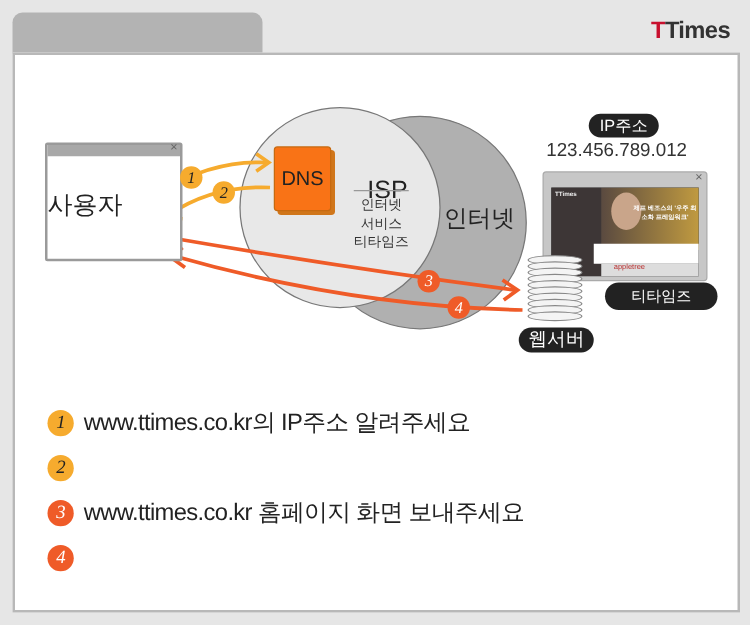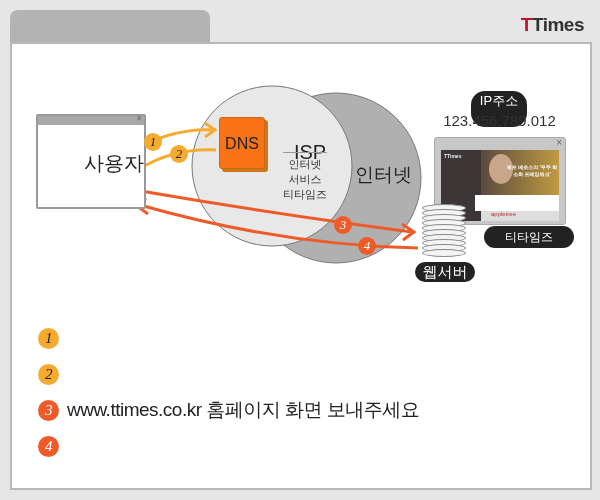--- a/index.html
+++ b/index.html
@@ -7,29 +7,29 @@
   body { background: #e6e6e6; font-family: "Liberation Sans", "DejaVu Sans", sans-serif; position: relative; }
   .tab { position: absolute; left: 10px; top: 10px; width: 200px; height: 33px; background: #b3b3b3; border-radius: 8px 8px 0 0; }
   .logo { position: absolute; right: 16px; top: 14px; font-weight: bold; font-size: 19px; letter-spacing: -0.5px; color: #333; font-family: "Liberation Sans", sans-serif; }
   .logo .t1 { color: #c8102e; }
   .panel { position: absolute; left: 10px; top: 42px; width: 582px; height: 448px; background: #fff; border: 2px solid #b8b8b8; border-top-width: 2px; }
   .diagram { position: absolute; left: 0; top: 0; width: 600px; height: 500px; }
   .abs { position: absolute; }
   .user-win { left: 36px; top: 114px; width: 110px; height: 95px; border: 2px solid #9a9a9a; background: #fff; border-radius: 2px; }
   .user-win .bar { height: 9px; background: #a8a8a8; position: relative; }
   .user-win .x { position: absolute; right: 2px; top: -3px; font-size: 10px; color: #666; }
-  .user-label { position: absolute; left: 0; right: 0; top: 34px; text-align: right; font-size: 20px; color: #222; }
+  .user-label { position: absolute; left: 0; right: 0; top: 34px; text-align: left; font-size: 20px; color: #222; }
   .dns { left: 219px; top: 117px; width: 46px; height: 52px; background: #f97316; border: 1px solid #c66a10; border-radius: 3px; box-shadow: 3px 3px 0 #d0761a; color: #222; font-size: 16px; line-height: 52px; text-align: center; }
   .isp-title { left: 290px; top: 141px; width: 40px; text-align: center; font-size: 20px; color: #222; }
   .isp-line { left: 283px; top: 152px; width: 44px; border-top: 1px solid #999; }
   .isp-sub { left: 275px; top: 157px; width: 60px; text-align: center; font-size: 11px; line-height: 15px; color: #333; }
   .internet-label { left: 355px; top: 162px; font-size: 19px; color: #222; }
   .pill { background: #222; color: #fff; border-radius: 14px; text-align: center; }
-  .ip-pill { left: 471px; top: 91px; width: 56px; height: 36px; font-size: 13px; line-height: 19px; }
-  .ip-addr { left: 437px; top: 112px; width: 125px; text-align: center; font-size: 15px; color: #333; }
+  .ip-pill { left: 471px; top: 91px; width: 56px; height: 19px; font-size: 13px; line-height: 19px; }
+  .ip-addr { left: 437px; top: 112px; width: 125px; font-size: 15px; color: #333; }
   .site-win { left: 434px; top: 137px; width: 132px; height: 88px; background: #c7c7c7; border: 1px solid #aaa; border-radius: 3px; }
   .site-win .x { position: absolute; right: 3px; top: -1px; font-size: 10px; color: #666; }
   .site-inner { position: absolute; left: 6px; top: 12px; width: 118px; height: 71px; background: #3a3a3a; overflow: hidden; }
   .site-side { position: absolute; left: 0; top: 0; width: 40px; height: 71px; background: #3d3636; color: #eee; font-size: 5px; padding: 3px; }
   .site-hero { position: absolute; left: 40px; top: 0; width: 78px; height: 50px; background: linear-gradient(90deg,#5a4a40,#c09a40); }
   .site-hero .face { position: absolute; left: 8px; top: 4px; width: 24px; height: 30px; background: #c9a58a; border-radius: 50%; }
   .site-hero .cap { position: absolute; left: 24px; top: 14px; width: 54px; font-size: 5px; color: #fff; font-weight: bold; text-align: center; line-height: 7px; }
   .site-note { position: absolute; left: 34px; top: 45px; width: 84px; height: 16px; background: #fff; }
   .site-ad { position: absolute; left: 40px; top: 61px; width: 78px; height: 10px; background: #ddd; font-size: 6px; color: #b33; padding-left: 10px; }
   .db { left: 422px; top: 207px; width: 44px; }
@@ -121,20 +121,21 @@
   <div class="disk"></div>
     <div class="disk"></div>
 </div>
 
 <div class="abs pill tt-pill">티타임즈</div>
 <div class="abs pill web-pill">웹서버</div>
 
 <div class="abs legend">
   <div class="legend-item">
     <span class="num o1">1</span>
+    <span>www.ttimes.co.kr의 IP주소 알려주세요</span>
   </div>
   <div class="legend-item">
     <span class="num o1">2</span>
   </div>
   <div class="legend-item">
     <span class="num o2">3</span>
     <span>www.ttimes.co.kr 홈페이지 화면 보내주세요</span>
   </div>
   <div class="legend-item">
     <span class="num o2">4</span>

